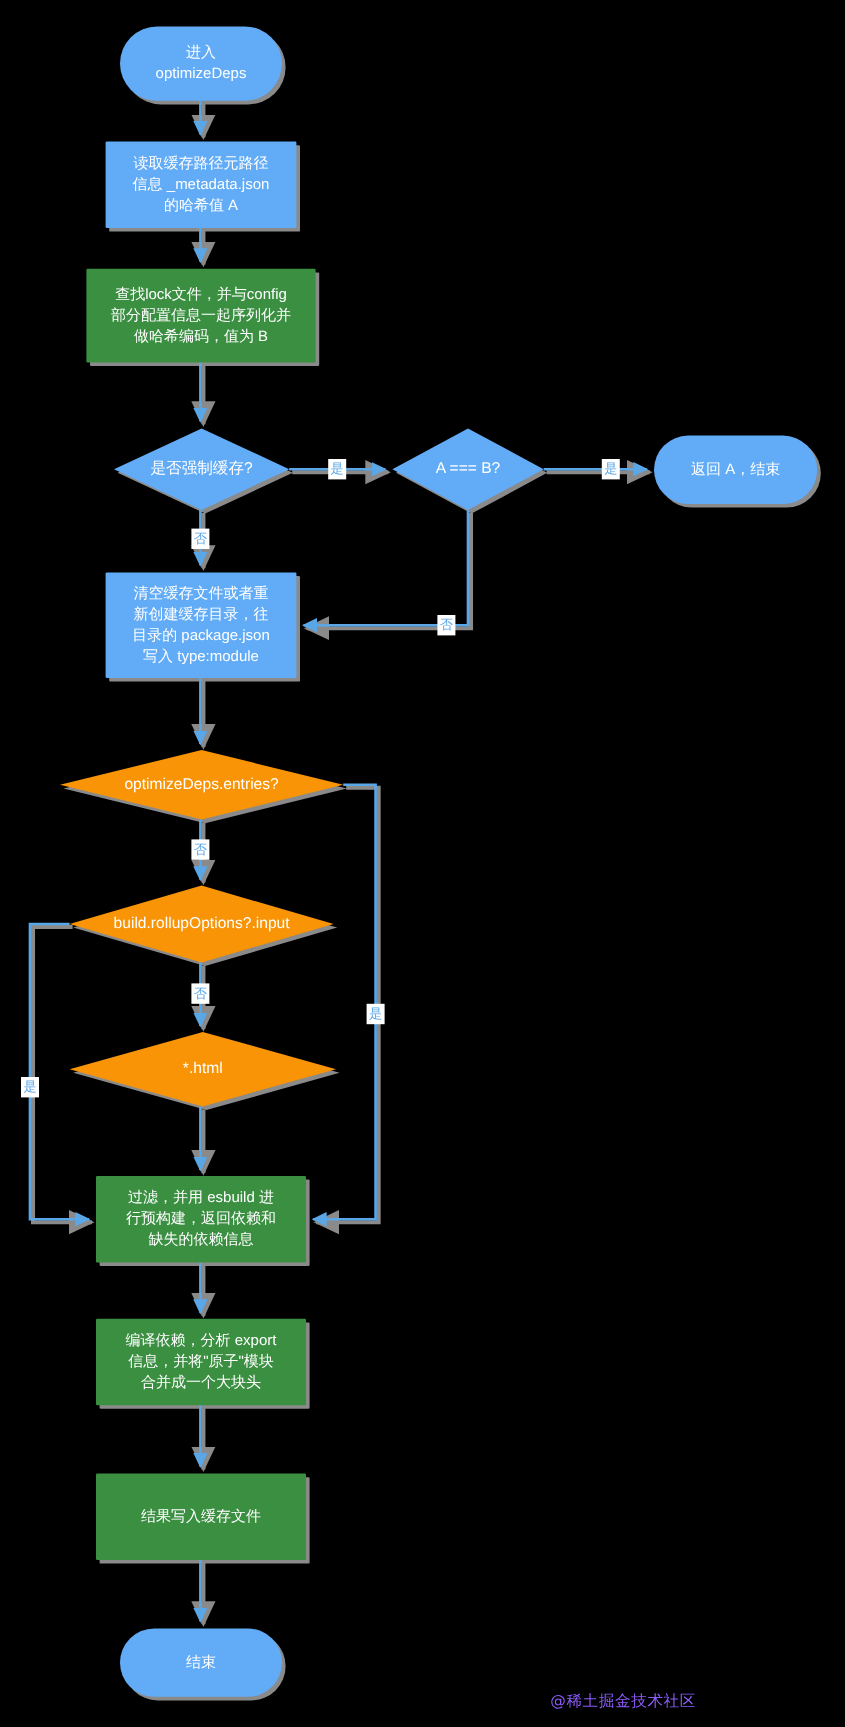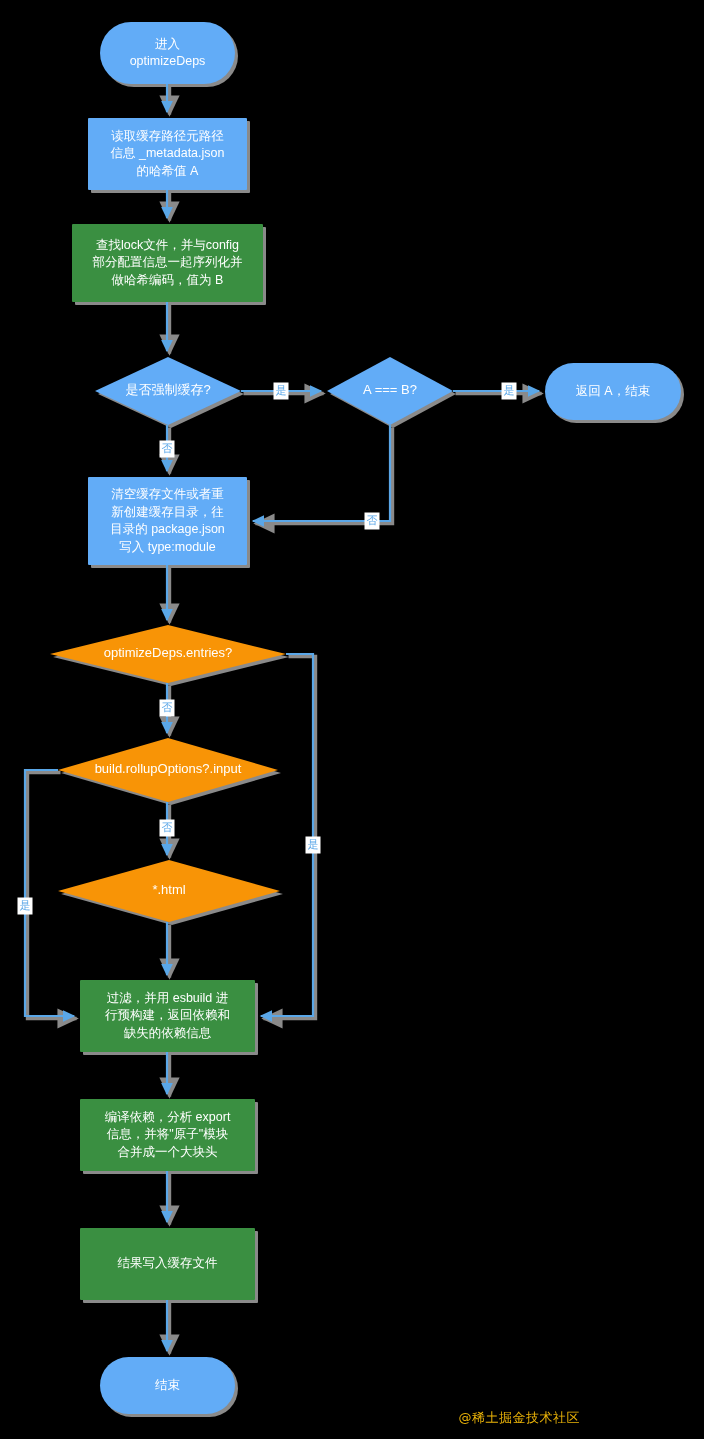--- a/index.html
+++ b/index.html
@@ -52,21 +52,21 @@
     fill: #5aa7e8;
     font-size: 11px;
     font-family: "Liberation Sans", "DejaVu Sans", sans-serif;
     text-anchor: middle;
     dominant-baseline: middle;
   }
   #watermark {
     position: absolute;
     right: 8px;
     bottom: 12px;
-    color: #eab308;
+    color: #8b5cf6;
     font-size: 13px;
     letter-spacing: 0.5px;
     font-family: "DejaVu Sans", sans-serif;
     white-space: nowrap;
     user-select: none;
   }
 </style>
 </head>
 <body>
 

